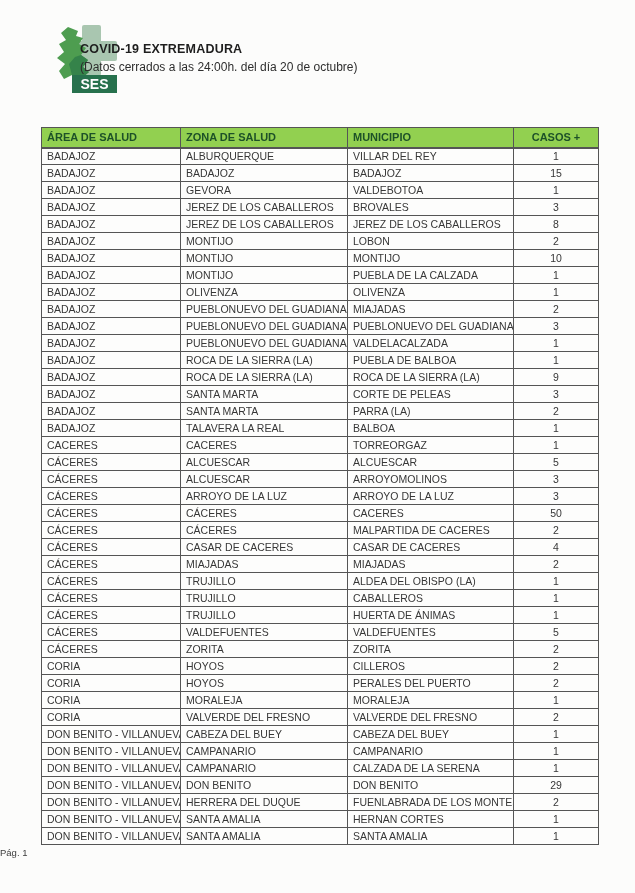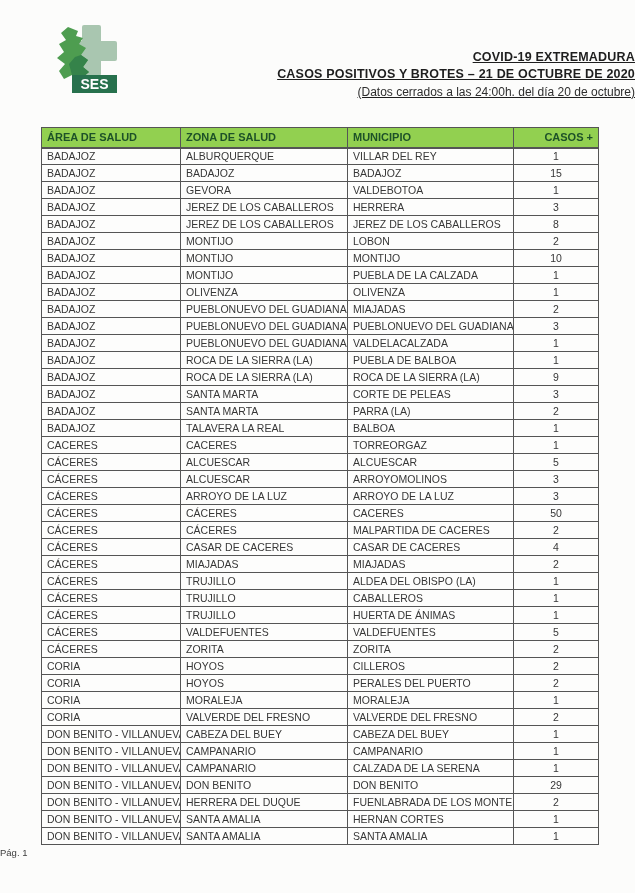--- a/index.html
+++ b/index.html
@@ -10,41 +10,41 @@
     background:#fcfcfb;
     font-family:"Liberation Sans", sans-serif;
     overflow:hidden;
   }
   
   .logo {
     position:absolute; left:55px; top:24px;
     width:62px; height:70px;
   }
   .titles {
-    position:absolute; left:80px; top:50px; width:555px;
-    text-align:right; color:#1e1e1e;text-decoration:underline;
+    position:absolute; left:80px; top:42px; width:555px;
+    text-align:left; color:#1e1e1e;
   }
   .title-line1 { font-size:12.5px; font-weight:bold; letter-spacing:.2px; }
   .title-line2 { font-size:12.5px; font-weight:bold; margin-top:3px; letter-spacing:.2px; }
   .title-line3 { font-size:12px; margin-top:4px; color:#2e2e2e; }
 
   
   table.cases {
     position:absolute; left:41px; top:127px; width:557px;
     border-collapse:collapse; table-layout:fixed;padding-left:28px;
   }
   table.cases th {
     background:var(--header-bg,#92d050);
     color:var(--header-text,#1d5128);
     font-size:11px; font-weight:bold; text-align:left;
     height:20px; padding:1px 5px;
     border:1px solid var(--border,#454545);
     border-bottom-width:2px;
   }
-  table.cases th.casos { text-align:right; }
+  table.cases th.casos { text-align:center; }
   table.cases td {
     font-size:10.5px; color:#373737;
     height:17px; padding:0 5px;
     border:1px solid var(--border,#575757);
     white-space:nowrap; overflow:hidden;
     background:#fdfdfc;
   }
   table.cases td.casos { text-align:center; }
   col.c1 { width:139px; } col.c2 { width:167px; }
   col.c3 { width:166px; } col.c4 { width:85px;  }
@@ -71,21 +71,20 @@
       <path fill="#4e9d50" d="M13,3 L23,7 L21,12 L28,14 L24,20 L31,24 L26,31 L33,36 L28,43 L34,48 L27,54 L17,51 L9,55 L4,47 L10,40 L2,34 L9,28 L4,20 L11,16 L6,9 Z"></path>
       <path fill="#35834a" d="M26,31 L33,36 L28,43 L34,48 L27,54 L17,51 L14,40 L20,33 Z"></path>
 
       <rect x="17" y="51" width="45" height="18" fill="#27714d"></rect>
       <text x="39.5" y="65" text-anchor="middle" font-family="Liberation Sans, sans-serif" font-size="14" font-weight="bold" fill="#ffffff">SES</text>
     </svg>
   </div>
 
   <div class="titles">
     <div class="title-line1">COVID-19 EXTREMADURA</div>
-    <div class="title-line2">CASOS POSITIVOS Y BROTES – 21 DE OCTUBRE DE 2020</div>
     <div class="title-line3">(Datos cerrados a las 24:00h. del día 20 de octubre)</div>
   </div>
 
   <table class="cases">
     <colgroup>
       <col class="c1">
         <col class="c2">
         <col class="c3">
         <col class="c4">
     </colgroup>
@@ -112,21 +111,21 @@
         </tr>
         <tr>
           <td>BADAJOZ</td>
           <td>GEVORA</td>
           <td>VALDEBOTOA</td>
           <td class="casos">1</td>
         </tr>
         <tr>
           <td>BADAJOZ</td>
           <td>JEREZ DE LOS CABALLEROS</td>
-          <td>HERRERA</td>
+          <td>BROVALES</td>
           <td class="casos">3</td>
         </tr>
         <tr>
           <td>BADAJOZ</td>
           <td>JEREZ DE LOS CABALLEROS</td>
           <td>JEREZ DE LOS CABALLEROS</td>
           <td class="casos">8</td>
         </tr>
         <tr>
           <td>BADAJOZ</td>

